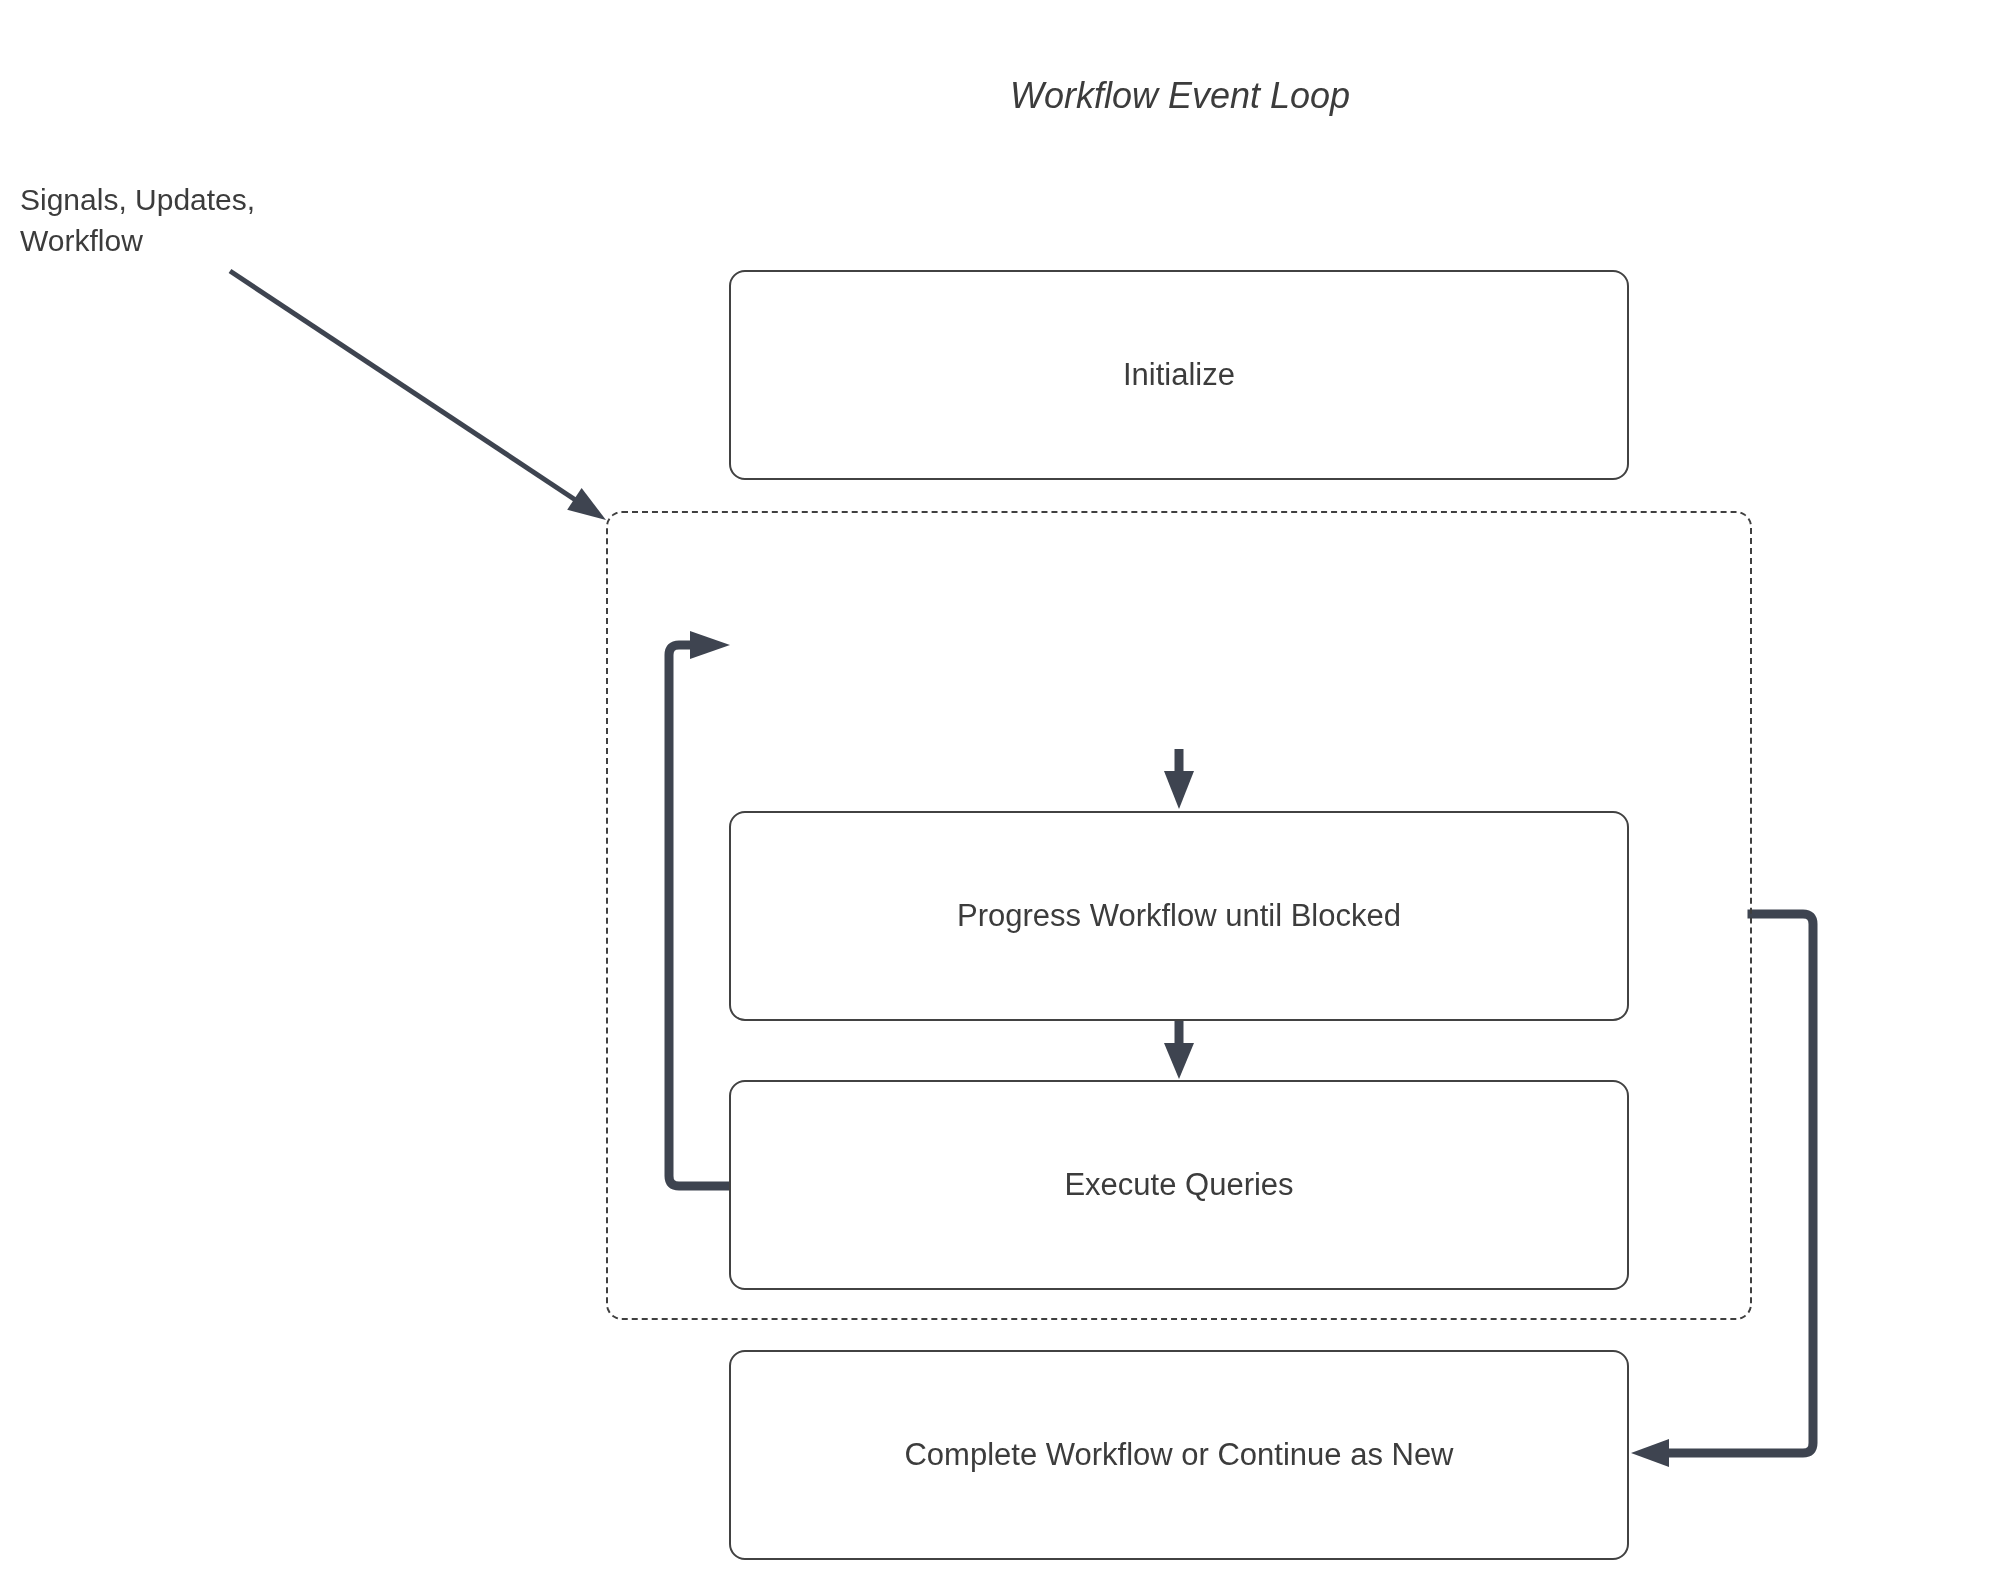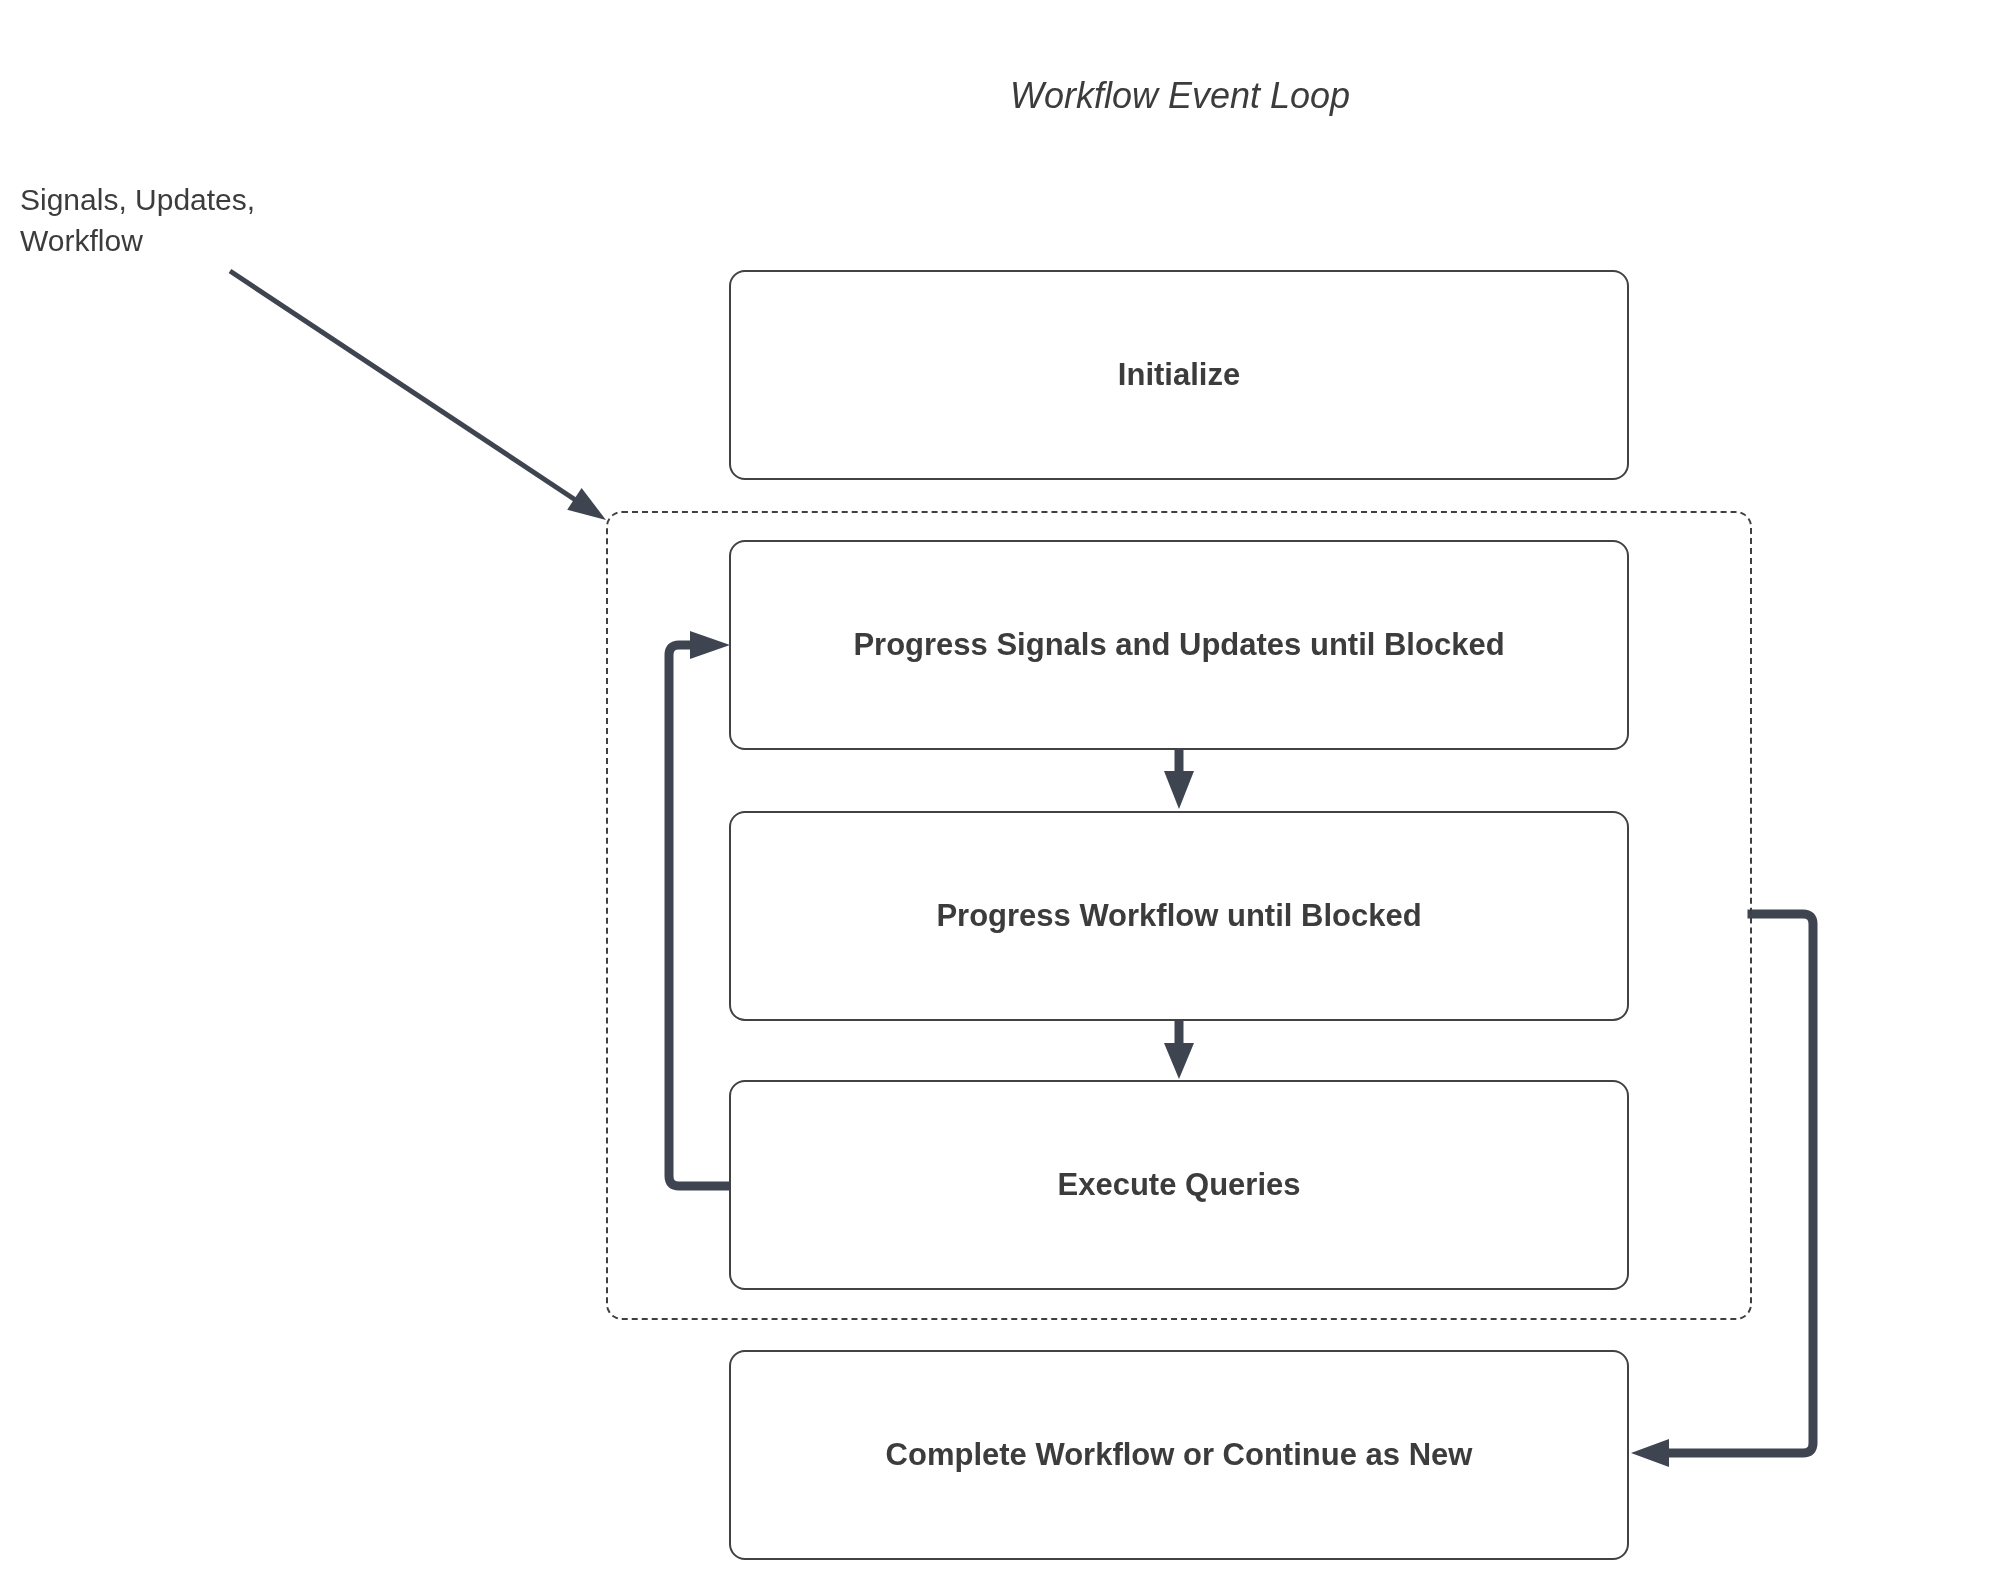--- a/index.html
+++ b/index.html
@@ -53,21 +53,20 @@
     box-sizing: border-box;
     background: #ffffff;
     border: 2px solid #424242;
     border-radius: 16px;
     display: flex;
     align-items: center;
     justify-content: center;
     text-align: center;
     font-size: 31px;
     color: #3c3c3c;
-    font-weight: bold;
   }
   .dashed-group {
     position: absolute;
     left: 606px;
     top: 468px;
     width: 1146px;
     height: 809px;
     box-sizing: border-box;
     border: 2.5px dashed #3f3f3f;
     border-radius: 16px;
@@ -112,23 +111,20 @@
     <div>Signals, Updates,</div>
     <div>Workflow</div>
   </div>
 
   <div class="dashed-group"></div>
 
   <div class="node" style="top:227px">
     <span>Initialize</span>
   </div>
 
-  <div class="node" style="top:497px">
-    <span>Progress Signals and Updates until Blocked</span>
-  </div>
 
   <div class="node" style="top:1037px">
     <span>Execute Queries</span>
   </div>
 
   <div class="node" style="top:768px">
     <span>Progress Workflow until Blocked</span>
   </div>
 
   <div class="node" style="top:1307px">

